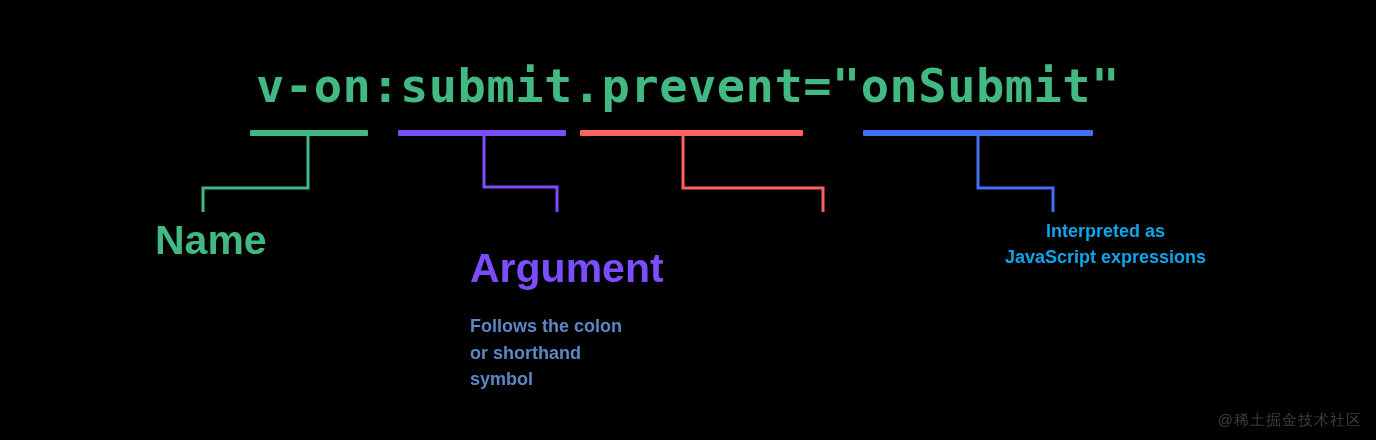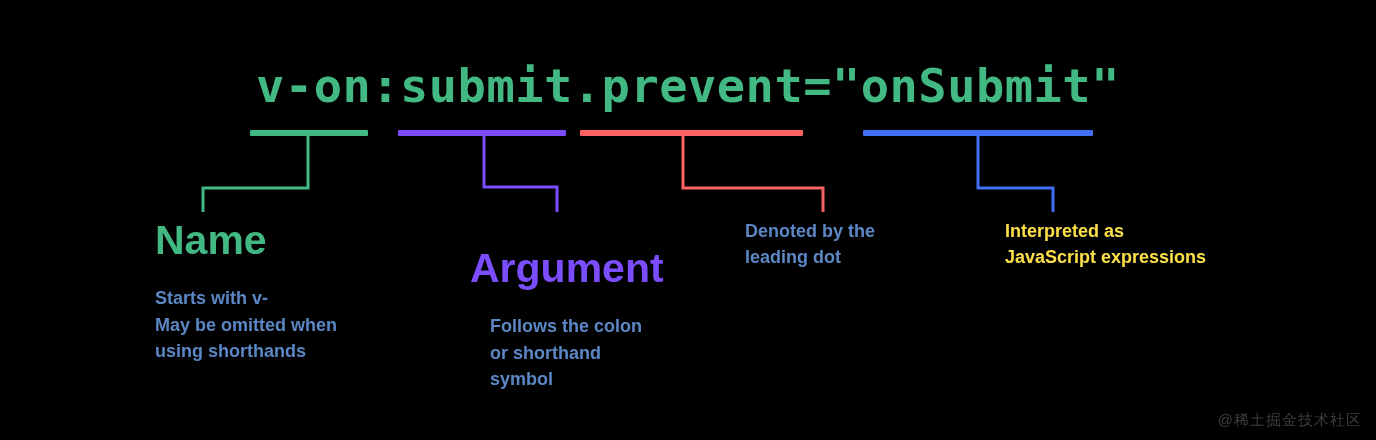--- a/index.html
+++ b/index.html
@@ -109,35 +109,30 @@
   <svg class="connectors" id="connectors" viewBox="0 0 1376 440">
       <polyline points="308,136 308,188 203,188 203,212" fill="none" stroke="#42b883" stroke-width="3" stroke-linecap="butt" stroke-linejoin="miter"></polyline>
       <polyline points="484,136 484,187 557,187 557,212" fill="none" stroke="#7c4dff" stroke-width="3" stroke-linecap="butt" stroke-linejoin="miter"></polyline>
       <polyline points="683,136 683,188 823,188 823,212" fill="none" stroke="#fd6161" stroke-width="3" stroke-linecap="butt" stroke-linejoin="miter"></polyline>
       <polyline points="978,136 978,188 1053,188 1053,212" fill="none" stroke="#4170f4" stroke-width="3" stroke-linecap="butt" stroke-linejoin="miter"></polyline>
     </svg>
 
   <div id="columns">
       <div class="col" style="left: 155px;">
         <div class="col-head" style="color: rgb(66, 184, 131);">Name</div>
-        <div class="col-desc" style="color: rgb(91, 135, 197);">Starts with v-
-May be omitted when
-using shorthands</div>
       </div>
       <div class="col" style="left: 470px;">
         <div class="col-head" style="color: rgb(124, 77, 255); margin-top: 28px;">Argument</div>
-        <div class="col-desc" style="color: rgb(91, 135, 197); margin-left: 20px;">Follows the colon
+        <div class="col-desc" style="color: rgb(91, 135, 197);">Follows the colon
 or shorthand
 symbol</div>
       </div>
       <div class="col" style="left: 745px;">
-        <div class="col-desc" style="color: rgb(91, 135, 197);">Denoted by the
-leading dot</div>
       </div>
       <div class="col" style="left: 1005px;">
-        <div class="col-desc" style="color: #fde047;">Interpreted as
+        <div class="col-desc" style="color: #0ea5e9; text-align: center;">Interpreted as
 JavaScript expressions</div>
       </div>
     </div>
 
   <div class="watermark" style="color: rgb(61, 61, 61);">@稀土掘金技术社区</div>
 
 </div>
 
 </body></html>

